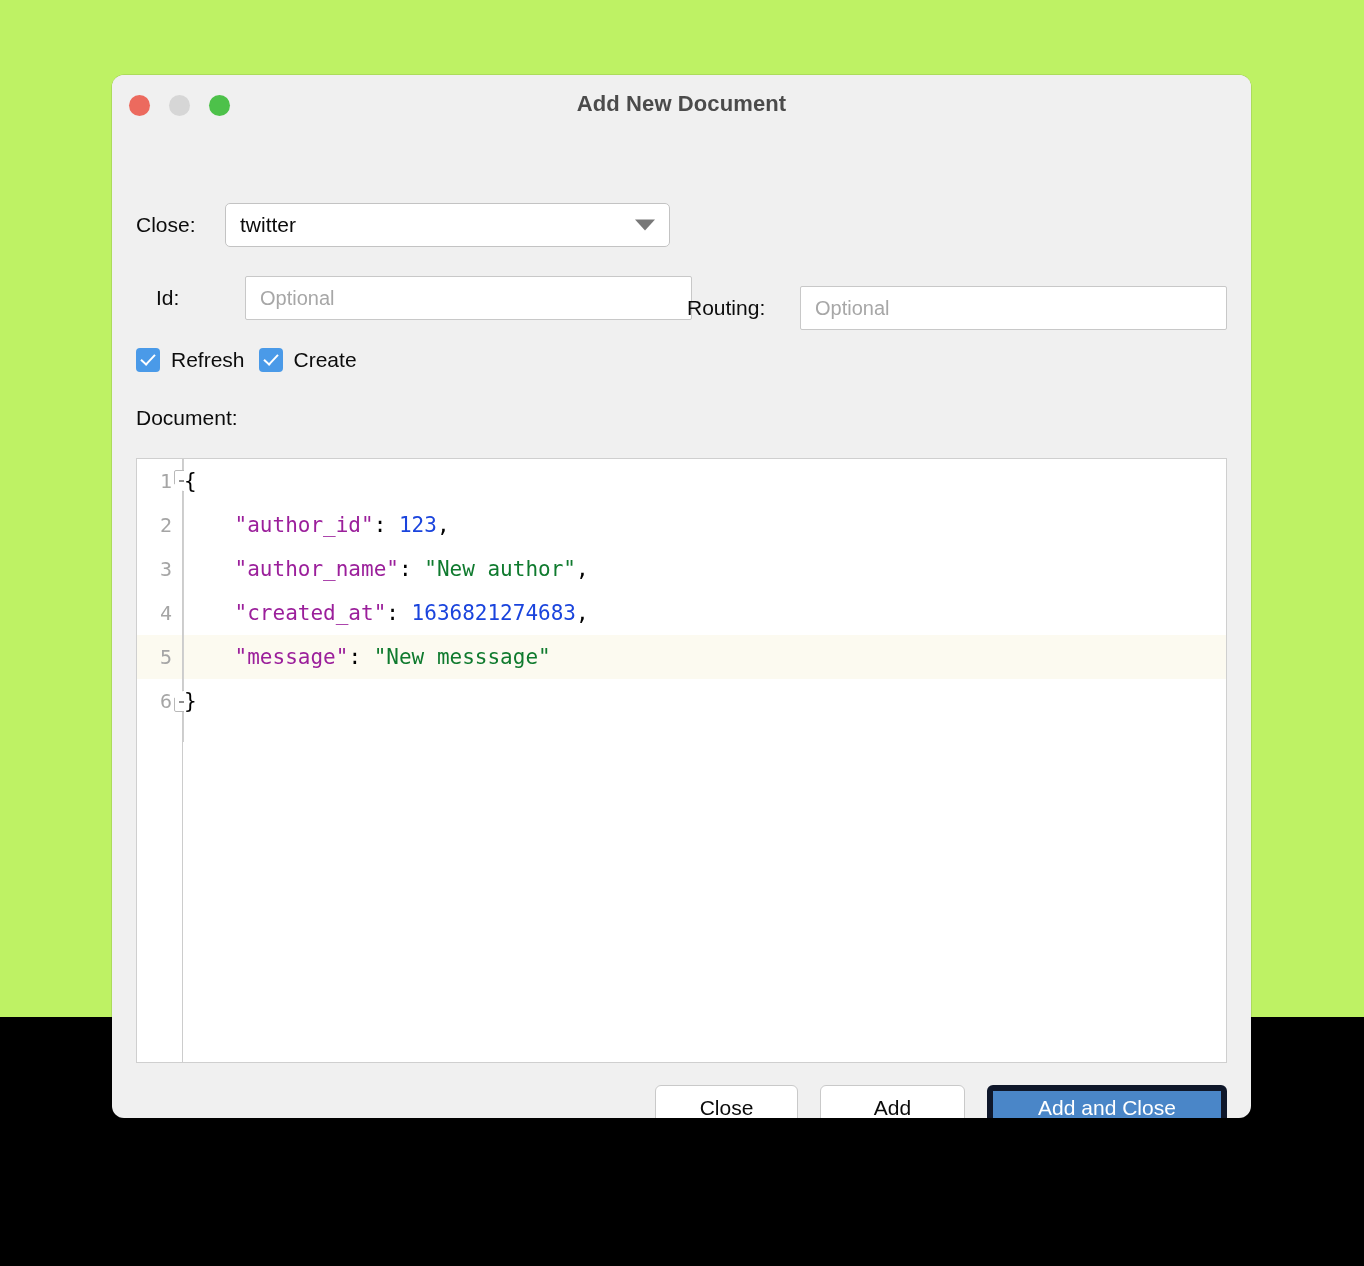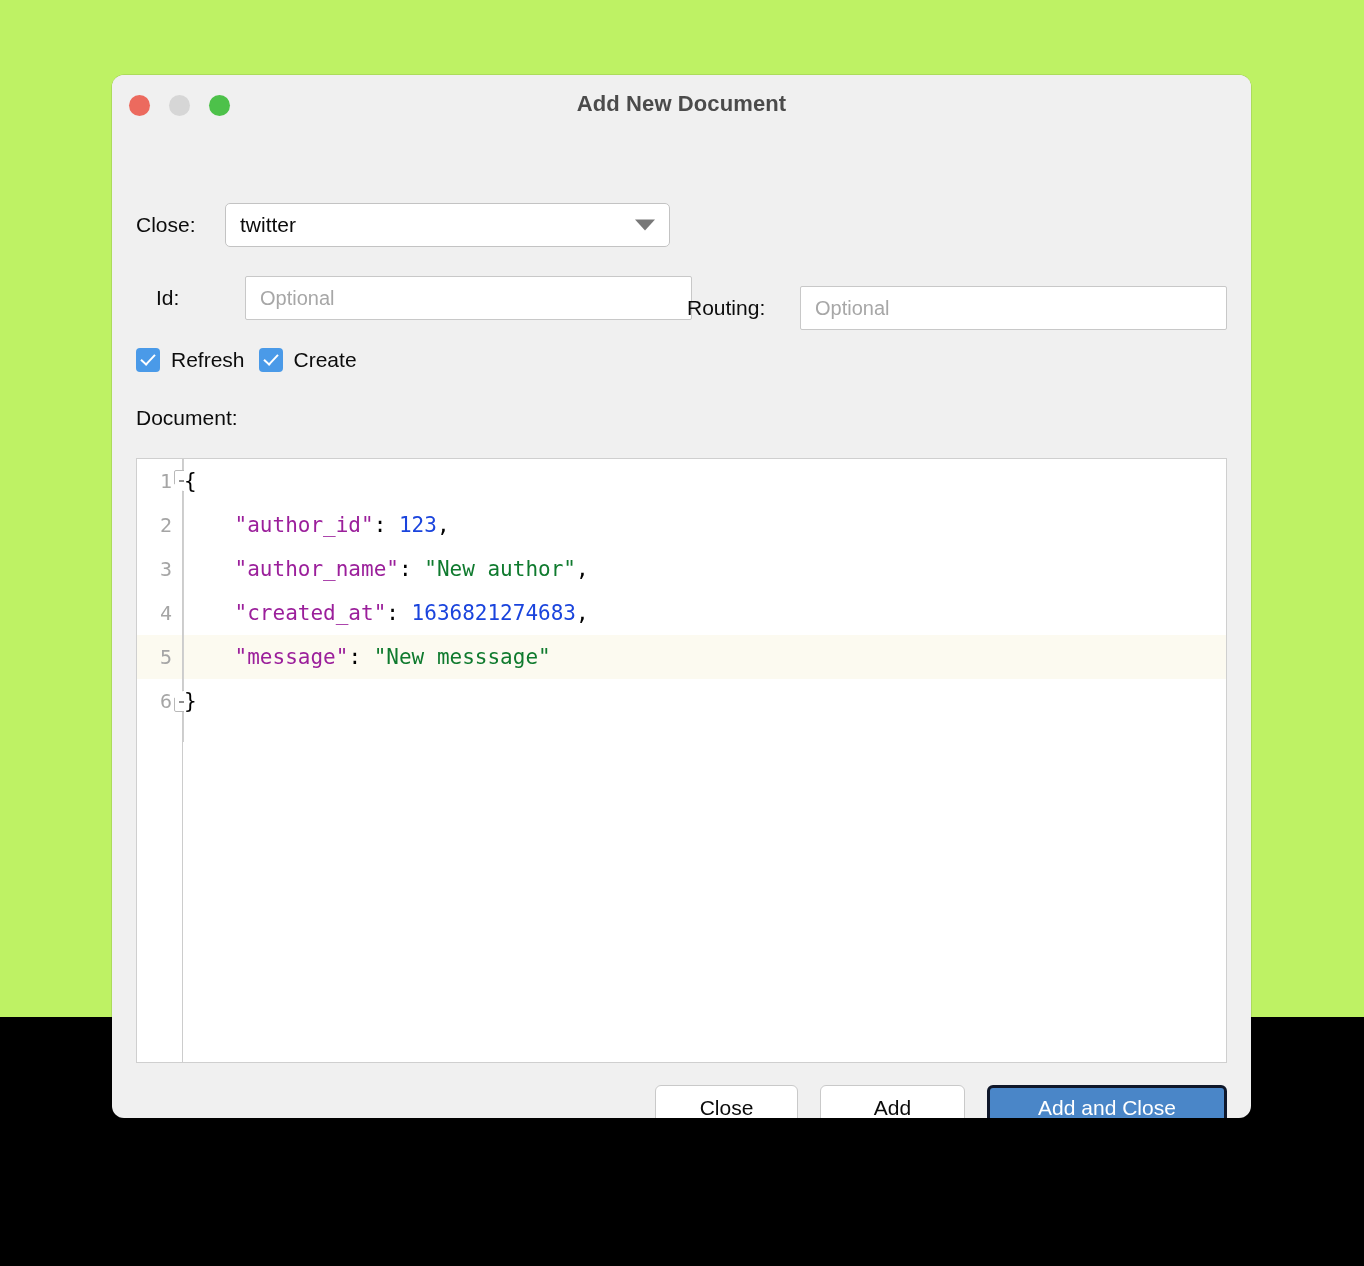--- a/index.html
+++ b/index.html
@@ -292,21 +292,21 @@
   }
   .btn.plain {
     background: #ffffff;
     border: 1px solid #c9c9c9;
     color: #0b0b0b;
   }
   .btn.plain.close-btn { width: 143px; }
   .btn.plain.add-btn   { width: 145px; }
   .btn.primary {
     background: #4a86c8;
-    border: 3px solid #0f172a;
+    border: 6px solid #0f172a;
     color: #ffffff;
     width: 240px;
   }
 </style>
 </head>
 <body>
 
 <div id="root">
   <div class="window">
 

